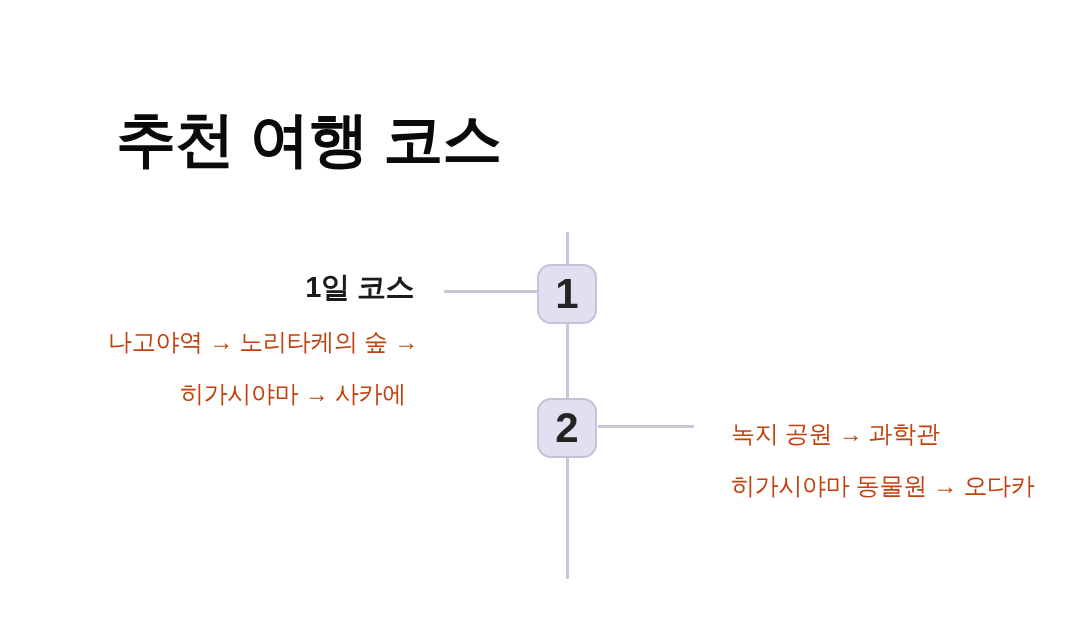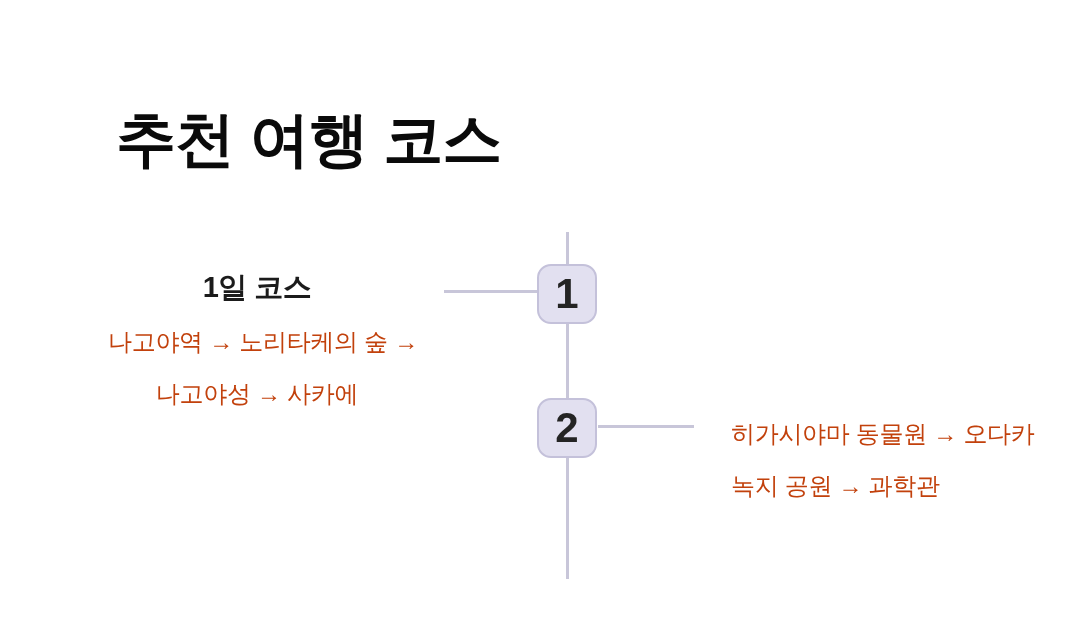--- a/index.html
+++ b/index.html
@@ -53,21 +53,21 @@
     font-weight: bold;
     color: #242424;
   }
   .node.n1 { top: 232px; }
   .node.n2 { top: 366px; }
   .step-block { position: absolute; }
   .step-block.left {
     left: 60px;
     top: 228px;
     width: 330px;
-    text-align: center;
+    text-align: right;
   }
   .step-block.right {
     left: 683px;
     top: 362px;
     width: 340px;
     text-align: left;
   }
   .step-label {
     font-size: 29px;
     line-height: 38px;
@@ -104,24 +104,24 @@
   </div>
 
   <div class="node n2">
     <span>2</span>
   </div>
 
   <div class="step-block left">
     <div class="step-label">1일 코스</div>
     <div class="step-desc">
       <div class="desc-line">나고야역 → 노리타케의 숲 →</div>
-      <div class="desc-line">나고야성 → 사카에</div>
+      <div class="desc-line">히가시야마 → 사카에</div>
     </div>
   </div>
 
   <div class="step-block right">
     <div class="step-desc">
+      <div class="desc-line">녹지 공원 → 과학관</div>
       <div class="desc-line">히가시야마 동물원 → 오다카</div>
-      <div class="desc-line">녹지 공원 → 과학관</div>
     </div>
   </div>
 
 </div>
 
 </body></html>

